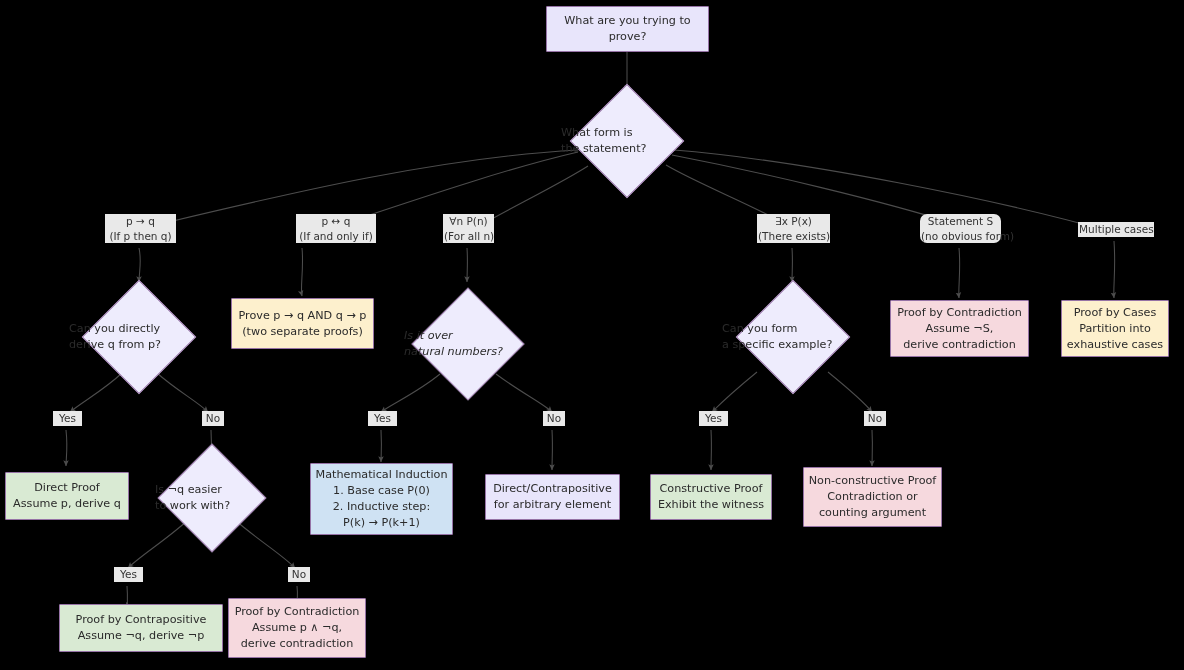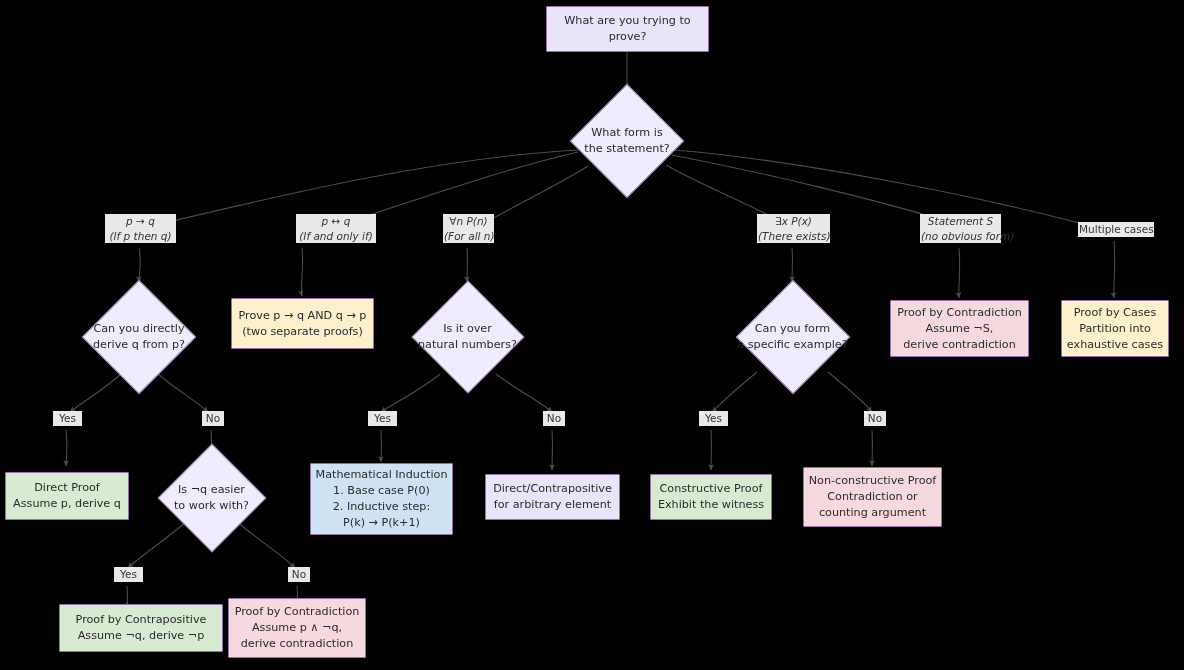--- a/index.html
+++ b/index.html
@@ -58,42 +58,42 @@
     transform: translate(-50%, -50%) rotate(45deg);
     box-sizing: border-box;
   }
   .diamond .dlabel {
     position: absolute;
     left: 0; top: 0;
     width: 100%;
     height: 100%;
     display: flex;
     flex-direction: column;
-    align-items: center;
+    align-items: flex-start;
     justify-content: center;
     text-align: center;
     color: #2b2b2b;
     font-size: 11.2px;
     line-height: 16.5px;
     white-space: nowrap;
   }
   
   .elabel {
     position: absolute;
     background: #e9e9e9;
     color: #333333;
     font-size: 10.5px;
     line-height: 14.5px;
     padding: 0 1px;
     text-align: center;
     white-space: nowrap;
     z-index: 4;
   }
   .elabel .ln { display: block; }
-  .elabel.two { line-height: 14.5px; font-style: italic; }
+  .elabel.two { line-height: 14.5px; }
 </style>
 </head>
 <body>
 
 <div id="canvas">
 
   <svg id="edges" viewBox="0 0 1184 670">
     <defs>
       <marker id="ah" markerWidth="8" markerHeight="8" refX="5.4" refY="3" orient="auto" markerUnits="strokeWidth">
         <path d="M0,0.4 L5.6,3 L0,5.6 L1.2,3 Z" fill="#4d4d4d"></path>
@@ -165,42 +165,42 @@
     <span class="ln">(If and only if)</span>
   </div>
   <div class="elabel two" style="left:443px; top:214px; width:49px;">
     <span class="ln">∀n P(n)</span>
     <span class="ln">(For all n)</span>
   </div>
   <div class="elabel two" style="left:757px; top:214px; width:71px;">
     <span class="ln">∃x P(x)</span>
     <span class="ln">(There exists)</span>
   </div>
-  <div class="elabel two" style="left:920px; top:214px; width:79px;">
+  <div class="elabel two" style="left:920px; top:214px; width:79px;border-radius:7px;">
     <span class="ln">Statement S</span>
     <span class="ln">(no obvious form)</span>
   </div>
   <div class="elabel" style="left:1078px; top:222px; width:74px;">
     <span class="ln">Multiple cases</span>
   </div>
 
   <div class="diamond" style="left:69px; top:281px; width:140px; height:112px;">
     <div class="dshape" style="width:81px;height:81px;"></div>
     <div class="dlabel">
       <span class="ln">Can you directly</span>
       <span class="ln">derive q from p?</span>
     </div>
   </div>
 
   <div class="node rect fill-yel" style="left:231px; top:298px; width:143px; height:51px;text-align:right;">
     <span class="ln">Prove p → q AND q → p</span>
     <span class="ln">(two separate proofs)</span>
   </div>
 
-  <div class="diamond" style="left:404px; top:281px; width:127px; height:112px;">
+  <div class="diamond" style="left:404px; top:288px; width:127px; height:112px;font-style:italic;">
     <div class="dshape" style="width:80px;height:80px;"></div>
     <div class="dlabel">
       <span class="ln">Is it over</span>
       <span class="ln">natural numbers?</span>
     </div>
   </div>
 
   <div class="diamond" style="left:722px; top:281px; width:141px; height:112px;">
     <div class="dshape" style="width:81px;height:81px;"></div>
     <div class="dlabel">

